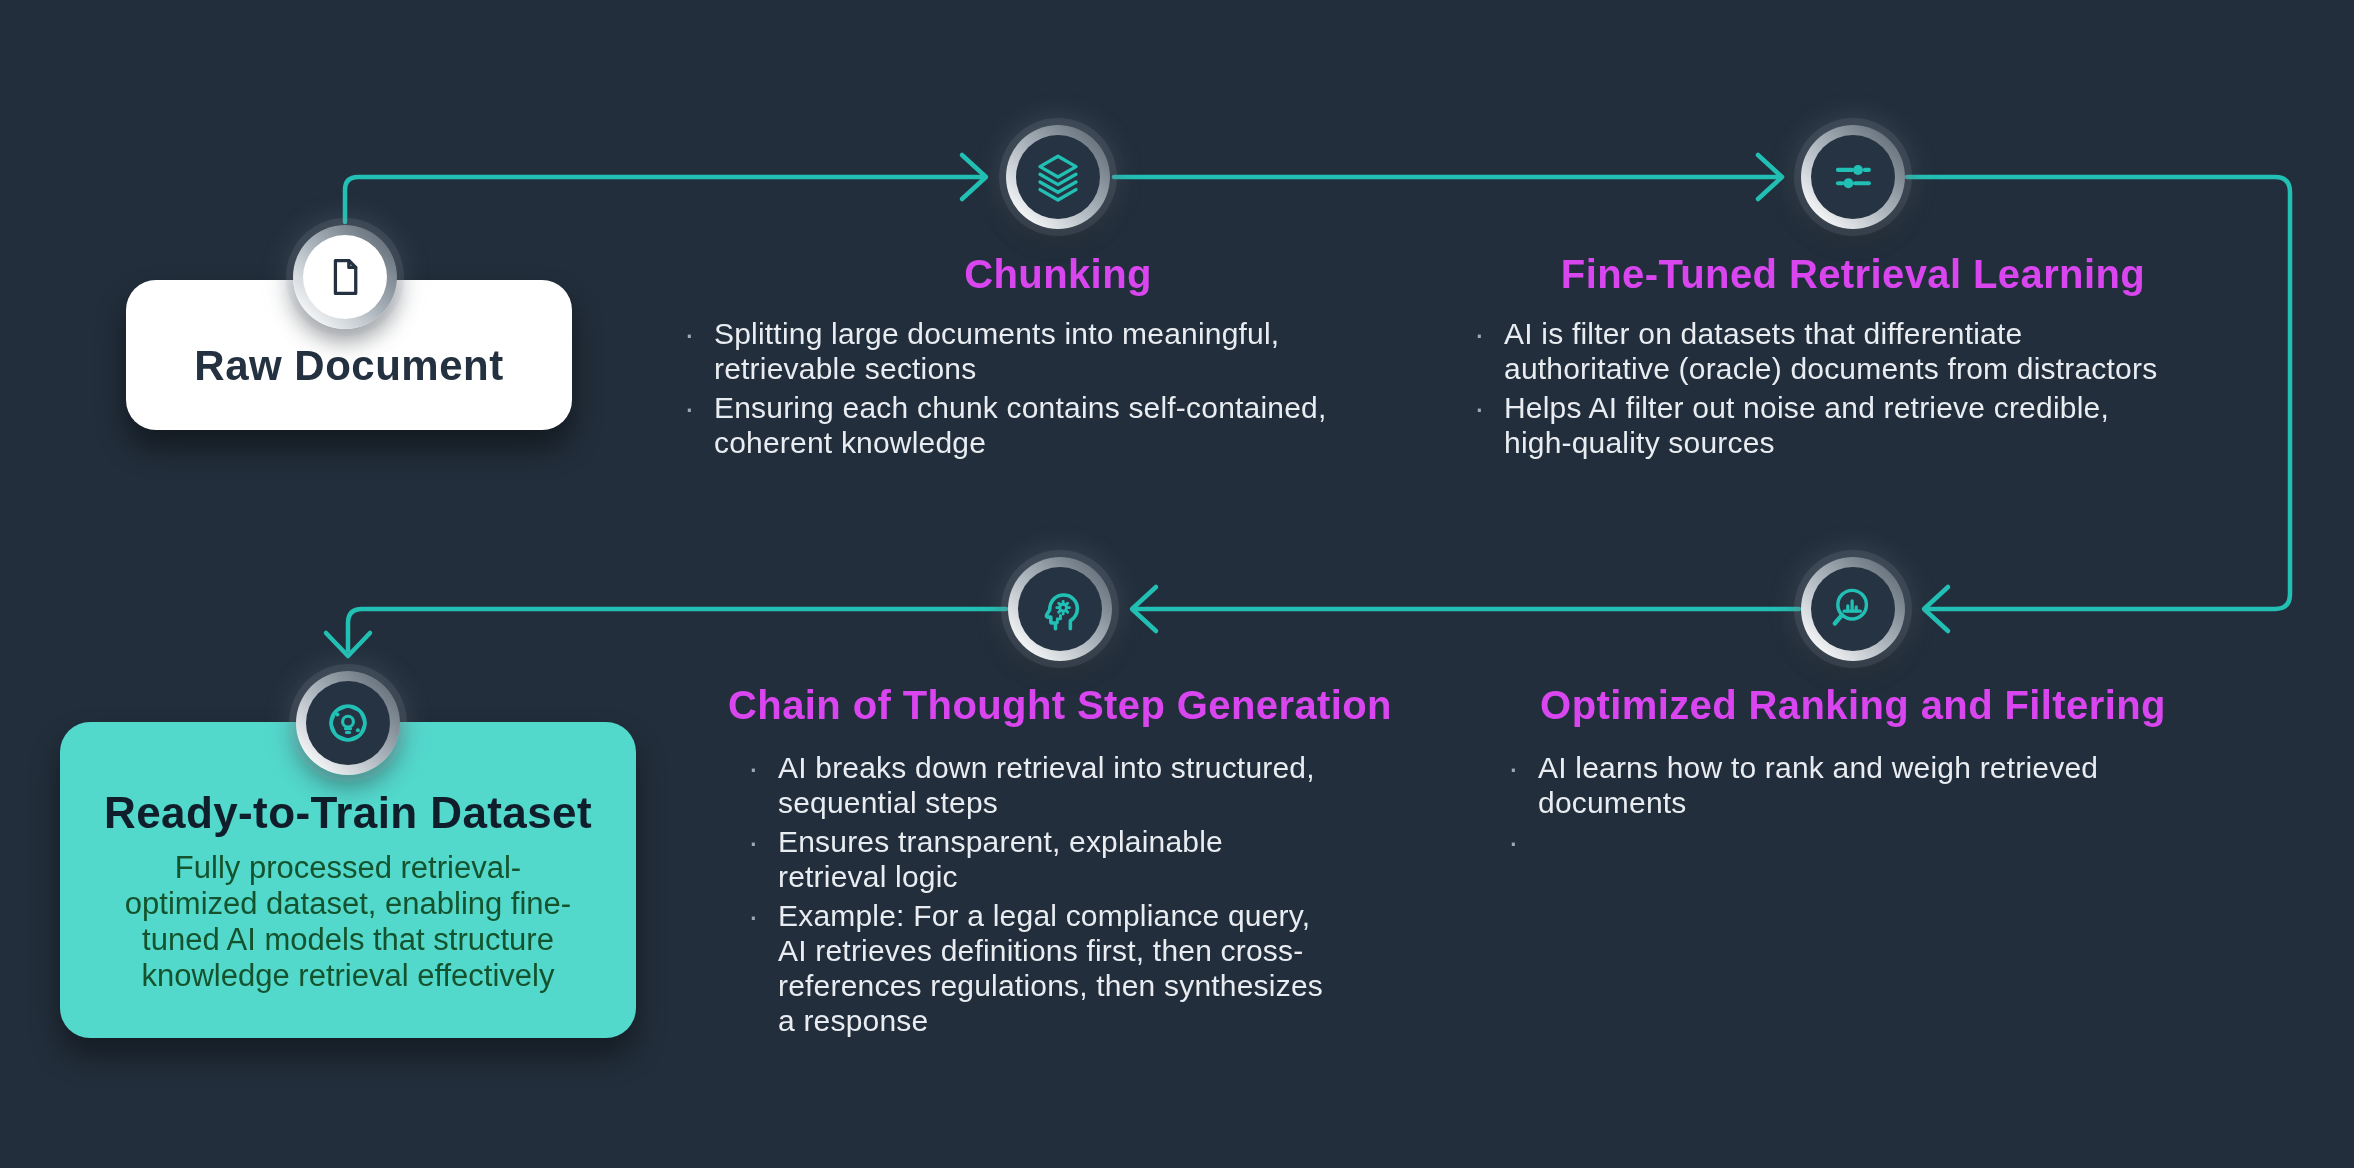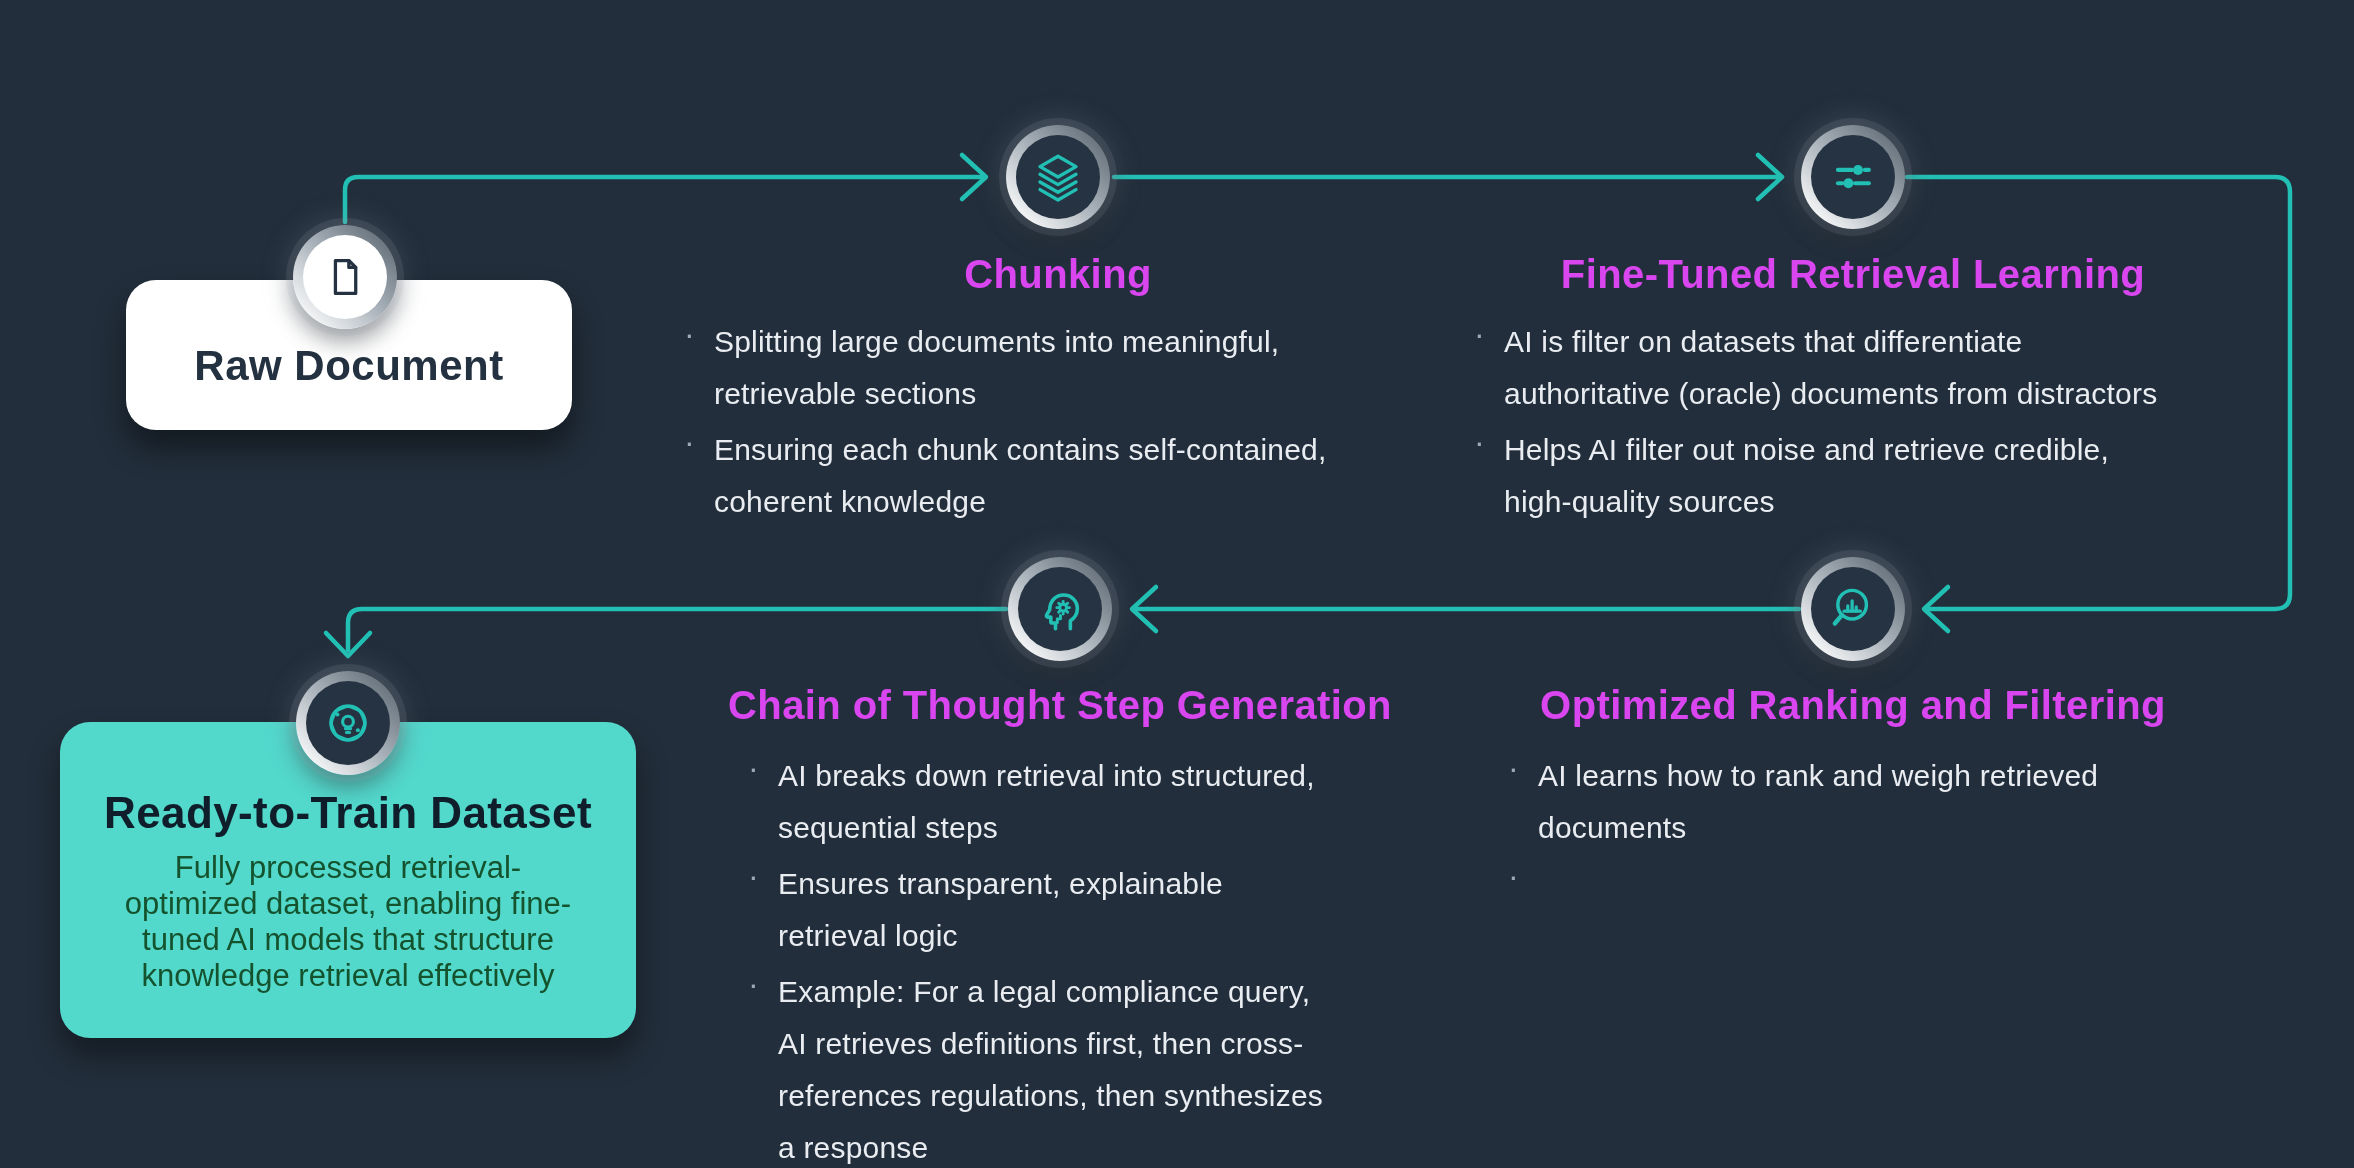--- a/index.html
+++ b/index.html
@@ -42,21 +42,21 @@
   .glyph .t-stroke{stroke:var(--accent);fill:none;stroke-linecap:round;stroke-linejoin:round;}
   .glyph .t-fill{fill:var(--accent);stroke:none;}
   .glyph .ink-stroke{stroke:var(--ink);fill:none;stroke-linecap:round;stroke-linejoin:round;}
 
   
   .node-title{position:absolute;z-index:1;transform:translateX(-50%);white-space:nowrap;
     color:#d946ef;font-size:40px;font-weight:800;letter-spacing:.4px;line-height:48px;}
   .bullets{position:absolute;z-index:1;}
   .bullet-row{display:flex;align-items:flex-start;margin-bottom:4px;}
   .bullet-dot{flex:0 0 30px;color:#a0aab4;font-size:32px;line-height:36px;text-align:left;padding-left:2px;}
-  .bullet-text{font-size:30px;line-height:52px;color:var(--text-light);letter-spacing:.2px;
+  .bullet-text{font-size:30px;line-height:35px;color:var(--text-light);letter-spacing:.2px;
     white-space:pre-line;font-weight:400;}
 
   
   #badge-raw{left:293px;top:225px;}
   #badge-chunking{left:1006px;top:125px;}
   #badge-finetuned{left:1801px;top:125px;}
   #badge-optimized{left:1801px;top:557px;}
   #badge-chain{left:1008px;top:557px;}
   #badge-ready{left:296px;top:671px;}
 

